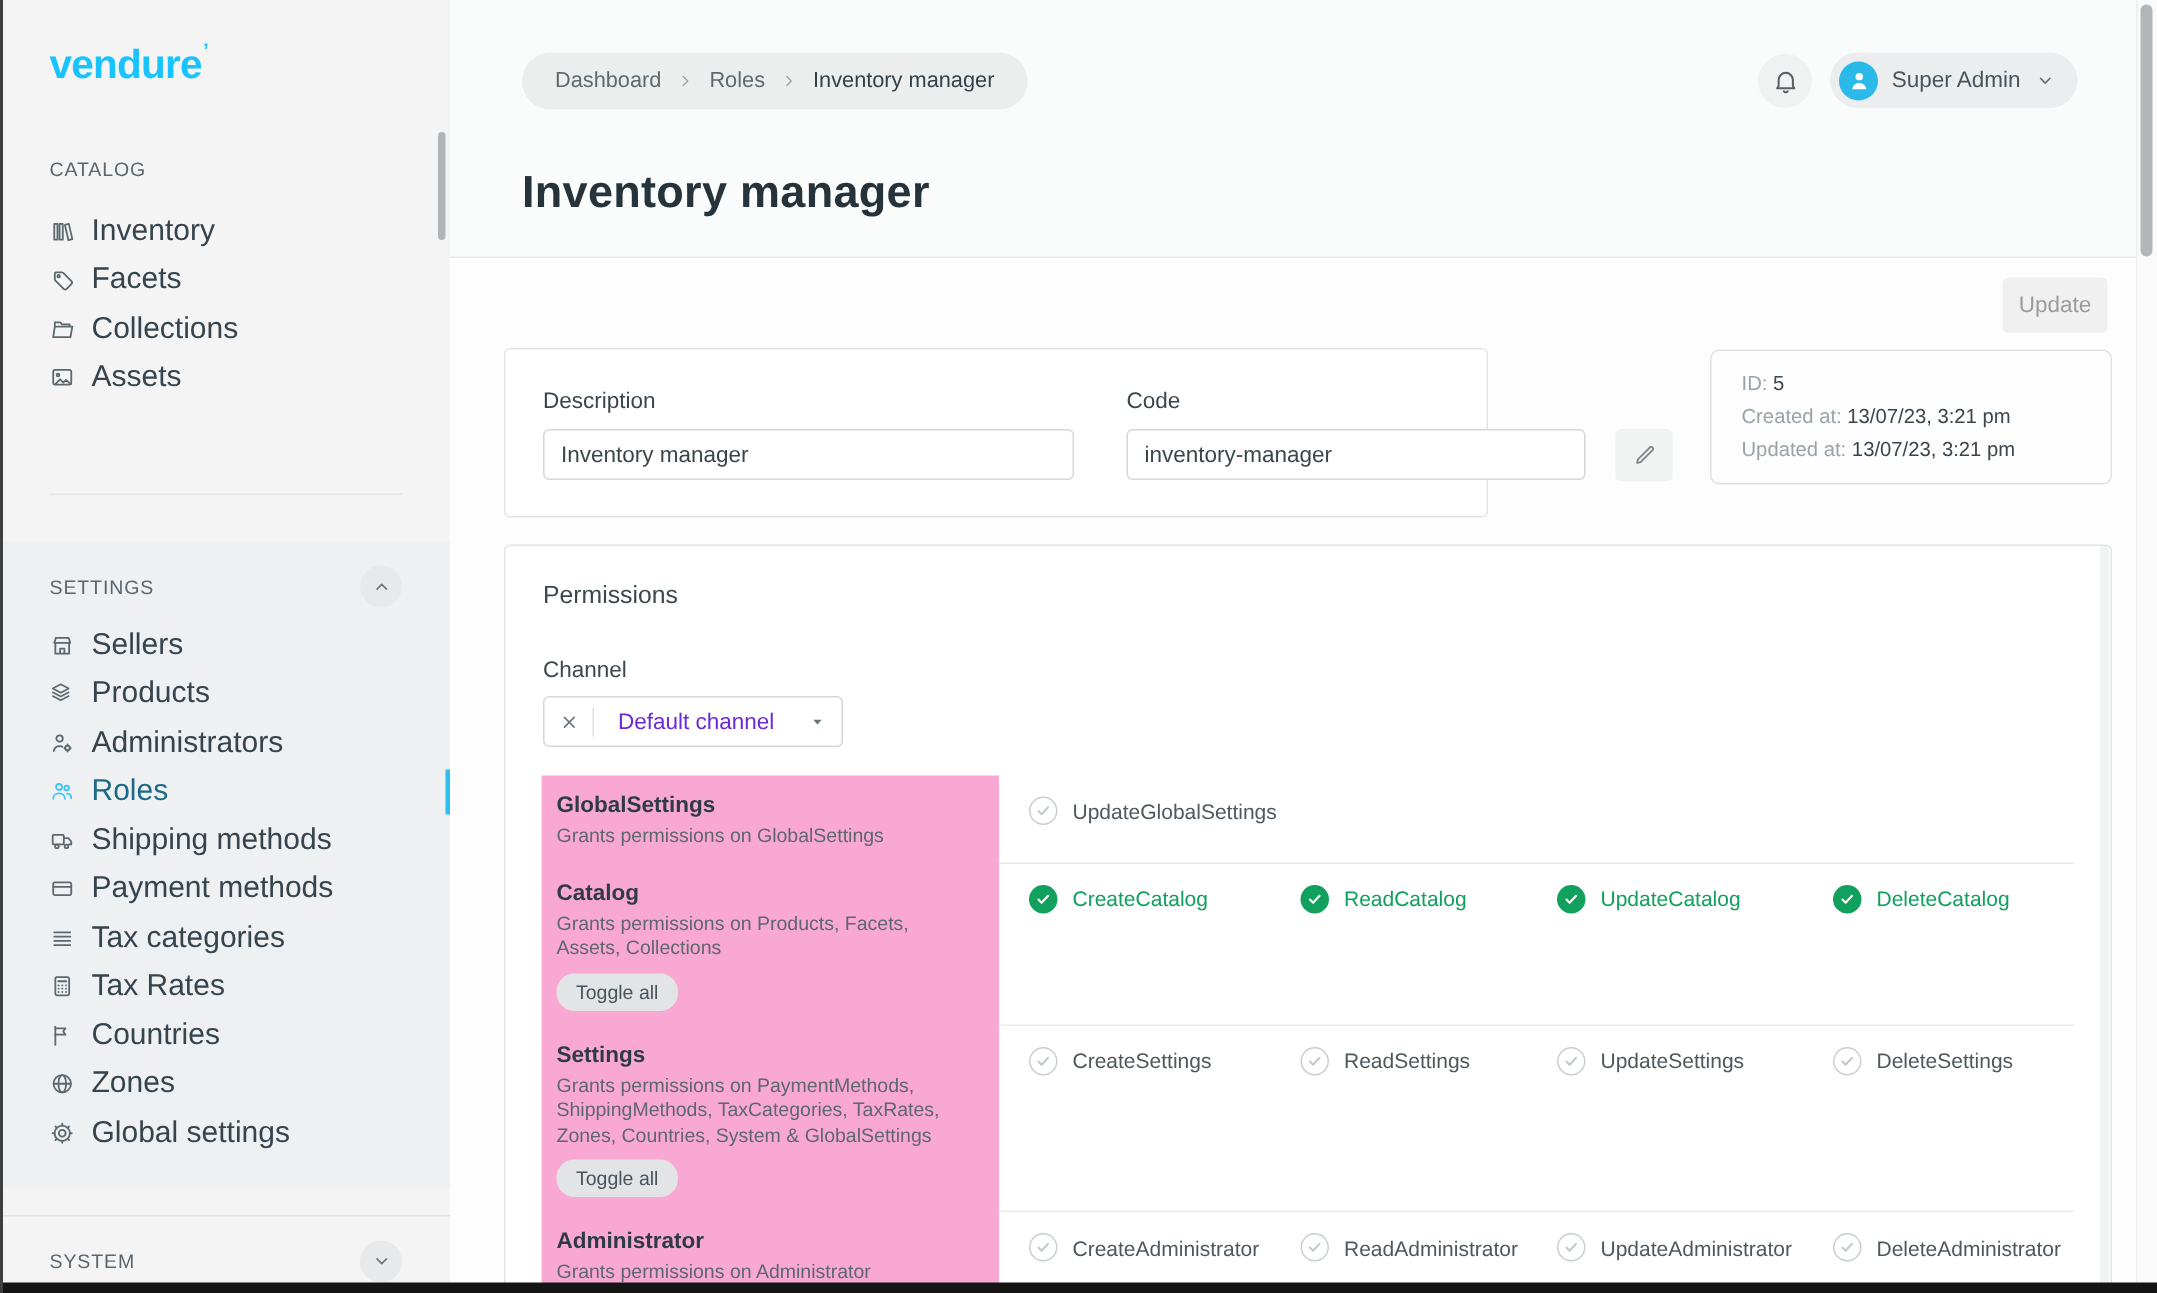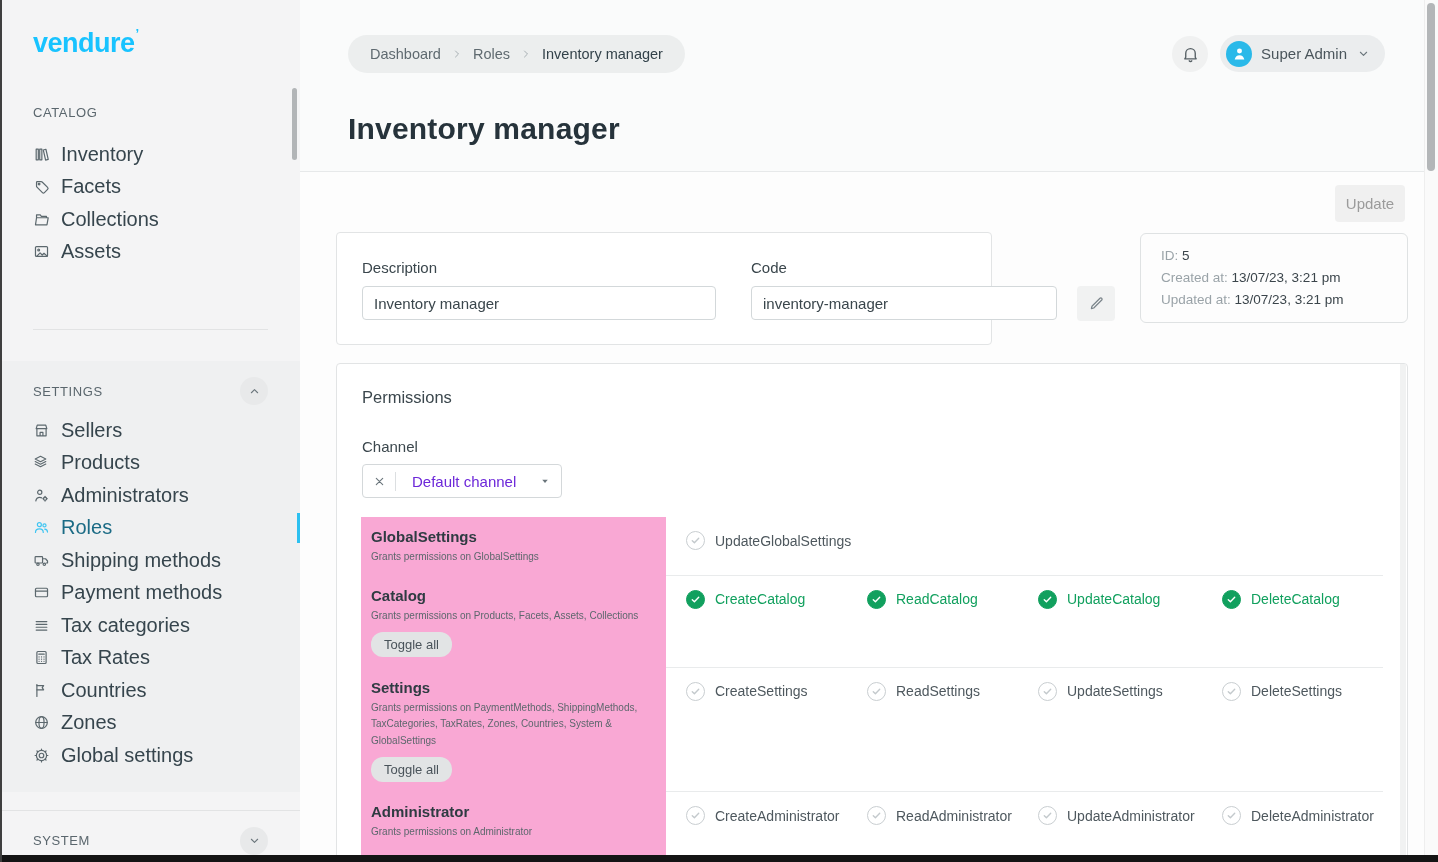--- a/index.html
+++ b/index.html
@@ -81,21 +81,21 @@
   .sel-caret { margin-left:auto; color:#8a9298; display:flex; }
 
   .perm-table { margin:19px 24px 0 24px; position:relative; }
   .perm-row { display:flex; }
   .perm-row:nth-child(1){ min-height:55px; }
   .perm-row:nth-child(2){ min-height:92px; }
   .perm-row:nth-child(3){ min-height:109px; }
   .perm-row:nth-child(4){ min-height:84px; }
   .perm-left { width:305px; flex:0 0 305px; background:#f9a8d4; padding:11px 18px 10px 10px; }
   .perm-title { font-size:15px; font-weight:700; color:#2f3b42; }
-  .perm-desc { font-size:10px; color:#5d676d; line-height:16.5px; margin-top:4px; }
+  .perm-desc { font-size:13px; color:#5d676d; line-height:16.5px; margin-top:4px; }
   .toggle-all { margin-top:8px; background:#e2e4e5; border:none; border-radius:12px; padding:5px 13px; font-size:13px; color:#49535a; font-family:inherit; cursor:pointer; }
   .perm-right { flex:1; border-bottom:1px solid #e9ebec; display:grid; grid-template-columns:181px 171px 184px 1fr; align-content:start; padding:14px 0 0 20px; }
   .perm-item { display:inline-flex; align-items:center; gap:10px; font-size:14px; color:#4e585e; cursor:pointer; }
   .perm-circle { width:19px; height:19px; flex:0 0 19px; border-radius:50%; border:1.5px solid #c9ced1; color:#c3c9cc; display:inline-flex; align-items:center; justify-content:center; }
   .perm-item.checked { color:#11a05e; }
   .perm-item.checked .perm-circle { background:#11a05e; border-color:#11a05e; color:#fff; }
   .table-scroll-track { position:absolute; right:1px; top:0; bottom:0; width:6px; background:#f1f2f2; }
 
   
   .main-scroll-track { position:absolute; right:0; top:0; width:14px; height:862px; background:#fafafa; border-left:1px solid #eeeeee; z-index:40; }

